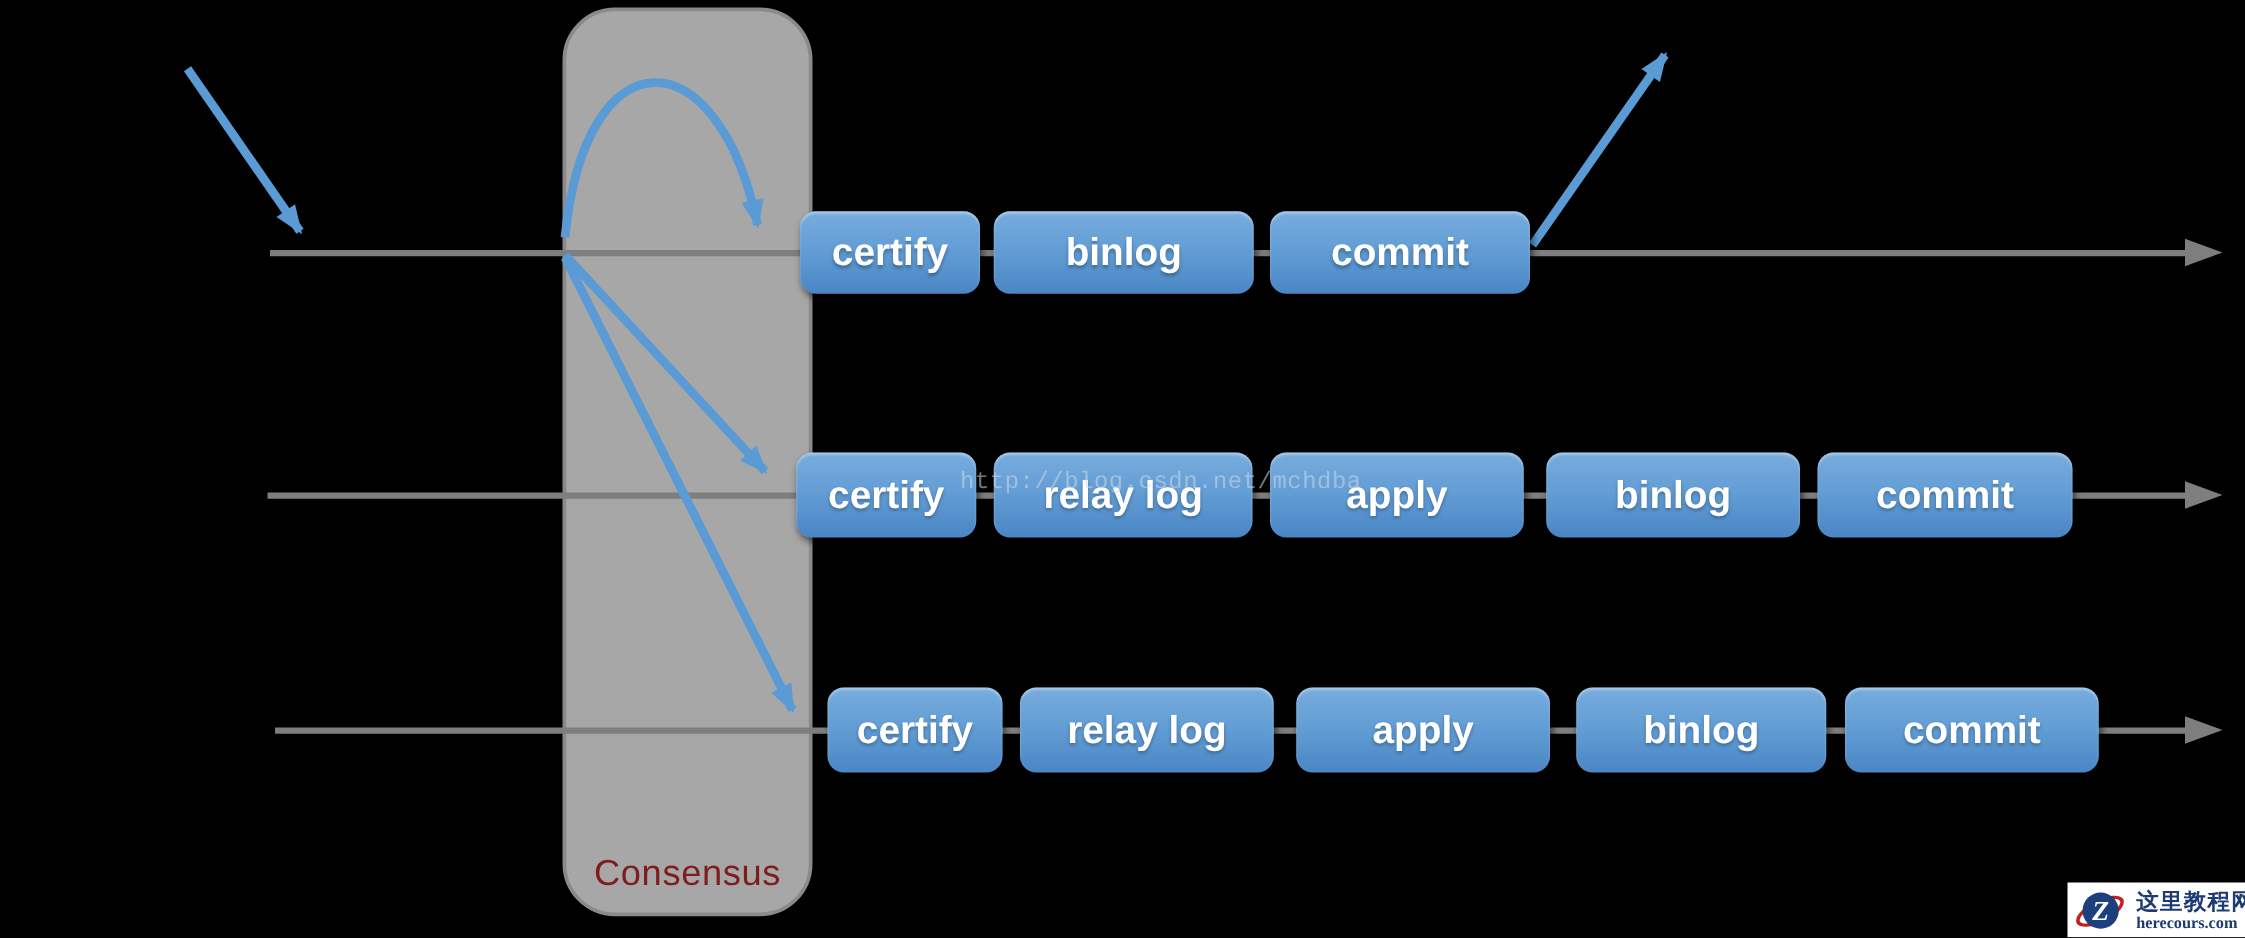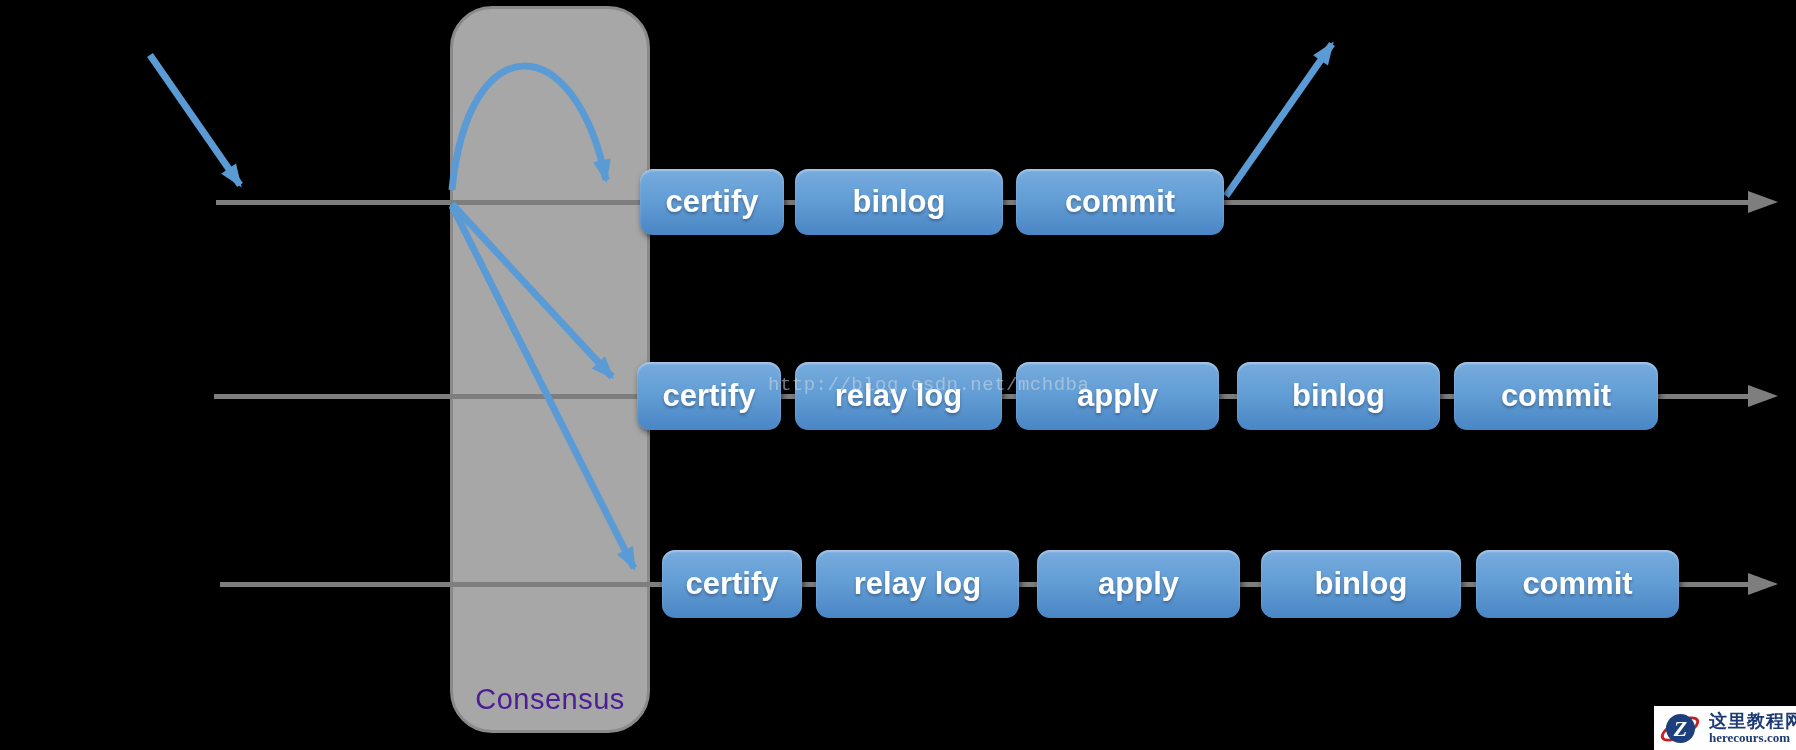--- a/index.html
+++ b/index.html
@@ -9,21 +9,21 @@
   }
   
   .consensus{
     position:absolute;left:450px;top:6px;width:200px;height:727px;
     background:#a7a7a7;border:3px solid #8a8a8a;border-radius:42px;
     box-sizing:border-box;z-index:1;
     box-shadow:0 4px 8px rgba(0,0,0,.5);
   }
   .consensus-label{
     position:absolute;left:0;right:0;bottom:14px;text-align:center;
-    font-size:29px;color:#4c1d95;letter-spacing:.5px;
+    font-size:29px;color:#7f1d1d;letter-spacing:.5px;
   }
   
   .flowline{position:absolute;height:5px;background:#7e7e7e;z-index:2;}
   .flowhead{
     position:absolute;width:0;height:0;z-index:2;
     border-left:30px solid #7e7e7e;border-top:11px solid transparent;border-bottom:11px solid transparent;
   }
   
   .arrows{position:absolute;left:0;top:0;z-index:3;}
   

